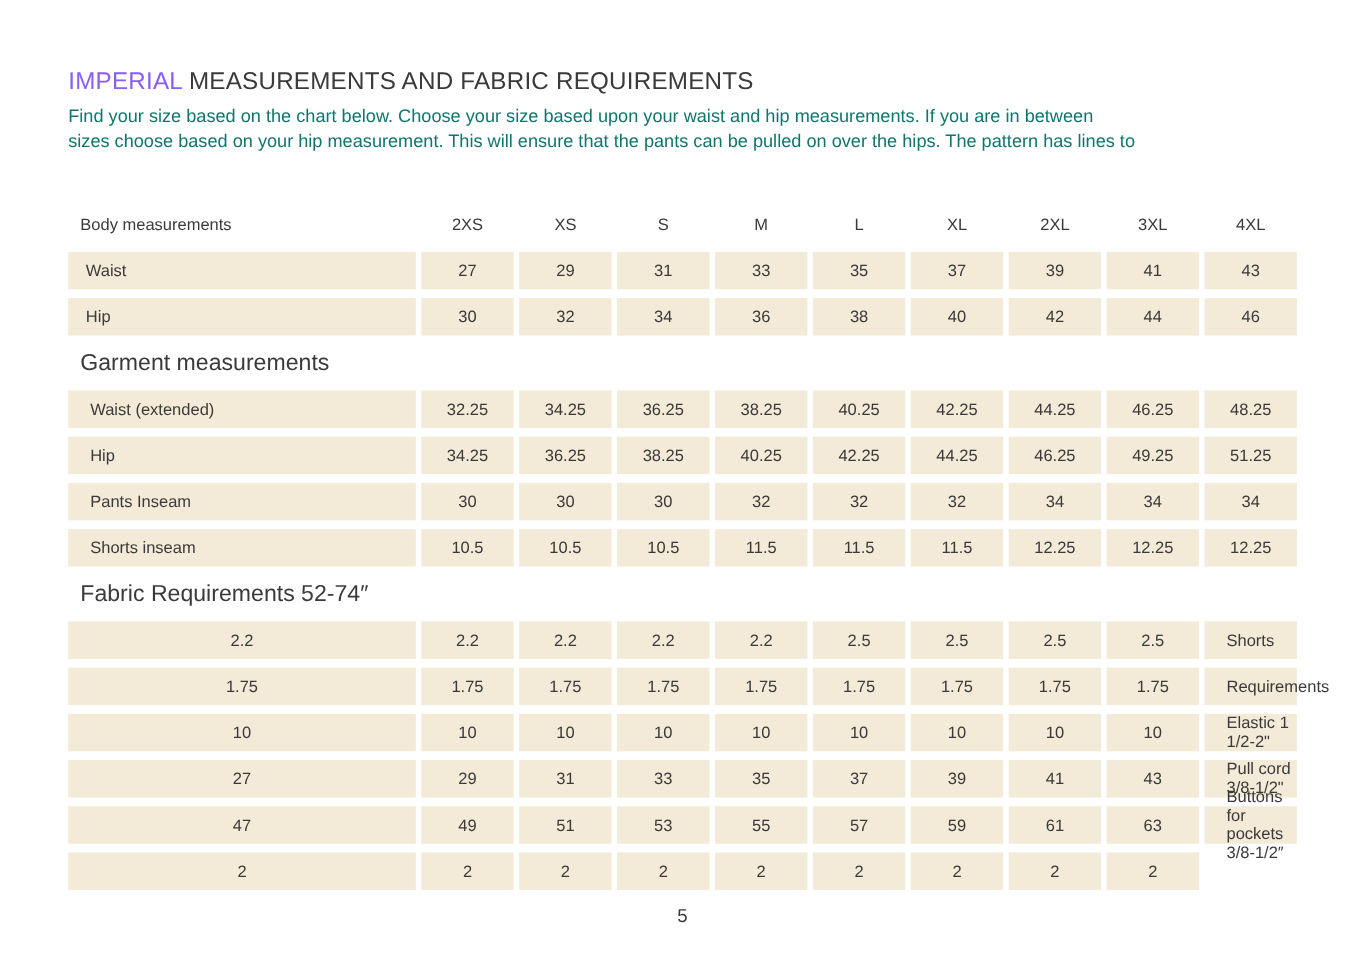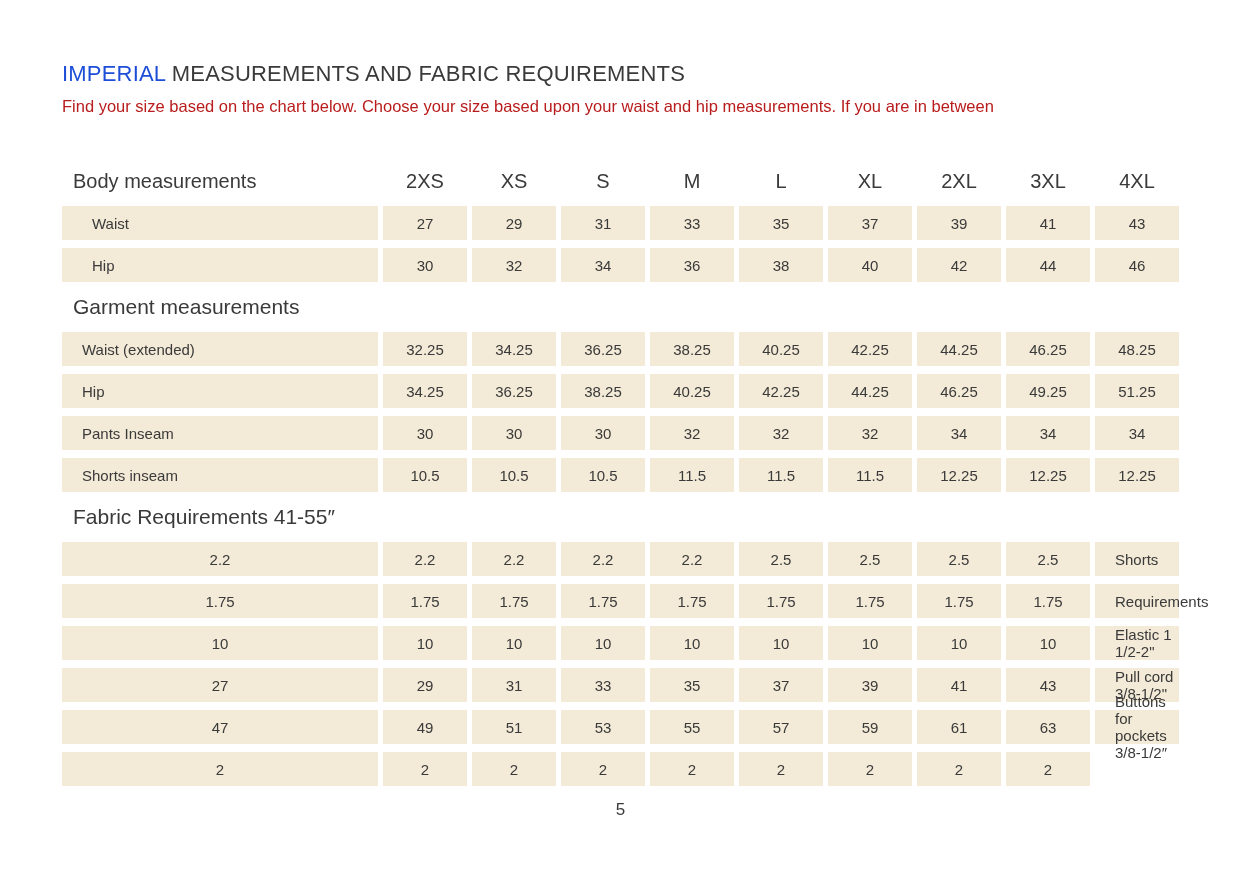--- a/index.html
+++ b/index.html
@@ -18,26 +18,26 @@
     padding: 62px 0 0 62px;
   }
   .title {
     margin: 0;
     font-size: 22px;
     font-weight: 500;
     letter-spacing: 0.2px;
     color: #3a3a3a;
     line-height: 24px;
   }
-  .title .accent { color: #1d4ed8; }
+  .title .accent { color: #8b5cf6; }
   .intro {
     margin: 9px 0 0 0;
     font-size: 16.5px;
     line-height: 23px;
-    color: #b91c1c;
+    color: #0f766e;
   }
   .intro-line { display: block; white-space: nowrap; }
   .intro-line.last { margin-top: 5px; }
   .size-table {
     margin-top: 46px;
     display: grid;
     grid-template-columns: 316px repeat(9, 84px);
     column-gap: 5px;
     row-gap: 8px;
     grid-auto-rows: 34px;
@@ -49,27 +49,27 @@
     background: #f3ead7;
     display: flex;
     align-items: center;
     justify-content: center;
   }
   .label-cell {
     justify-content: flex-start;
     padding-left: 20px;
     box-sizing: border-box;
   }
-  .label-cell.indent { padding-left: 30px; }
+  .label-cell.indent { padding-left: 16px; }
   .col-header {
     background: transparent;
     display: flex;
     align-items: center;
     justify-content: center;
-    font-size: 20px;
+    font-size: 15px;
   }
   .col-header.label-head {
     justify-content: flex-start;
     padding-left: 11px;
     box-sizing: border-box;
   }
   .section-header {
     grid-column: 1 / -1;
     background: transparent;
     display: flex;
@@ -91,20 +91,21 @@
 
 <div class="page">
 
   <h1 class="title">
     <span class="accent">IMPERIAL</span>
     <span>MEASUREMENTS AND FABRIC REQUIREMENTS</span>
   </h1>
 
   <p class="intro">
     <span class="intro-line">Find your size based on the chart below. Choose your size based upon your waist and hip measurements. If you are in between</span>
+    <span class="intro-line">sizes choose based on your hip measurement. This will ensure that the pants can be pulled on over the hips. The pattern has lines to</span>
   </p>
 
   <div class="size-table">
       <div class="col-header label-head">Body measurements</div>
       <div class="col-header size-head">2XS</div>
       <div class="col-header size-head">XS</div>
       <div class="col-header size-head">S</div>
       <div class="col-header size-head">M</div>
       <div class="col-header size-head">L</div>
       <div class="col-header size-head">XL</div>
@@ -165,21 +166,21 @@
       <div class="cell label-cell">Shorts inseam</div>
       <div class="cell value-cell">10.5</div>
       <div class="cell value-cell">10.5</div>
       <div class="cell value-cell">10.5</div>
       <div class="cell value-cell">11.5</div>
       <div class="cell value-cell">11.5</div>
       <div class="cell value-cell">11.5</div>
       <div class="cell value-cell">12.25</div>
       <div class="cell value-cell">12.25</div>
       <div class="cell value-cell">12.25</div>
-      <div class="section-header">Fabric Requirements 41-55″</div>
+      <div class="section-header">Fabric Requirements 52-74″</div>
       <div class="cell value-cell">2.2</div>
       <div class="cell value-cell">2.2</div>
       <div class="cell value-cell">2.2</div>
       <div class="cell value-cell">2.2</div>
       <div class="cell value-cell">2.2</div>
       <div class="cell value-cell">2.5</div>
       <div class="cell value-cell">2.5</div>
       <div class="cell value-cell">2.5</div>
       <div class="cell value-cell">2.5</div>
       <div class="cell label-cell">Shorts</div>

